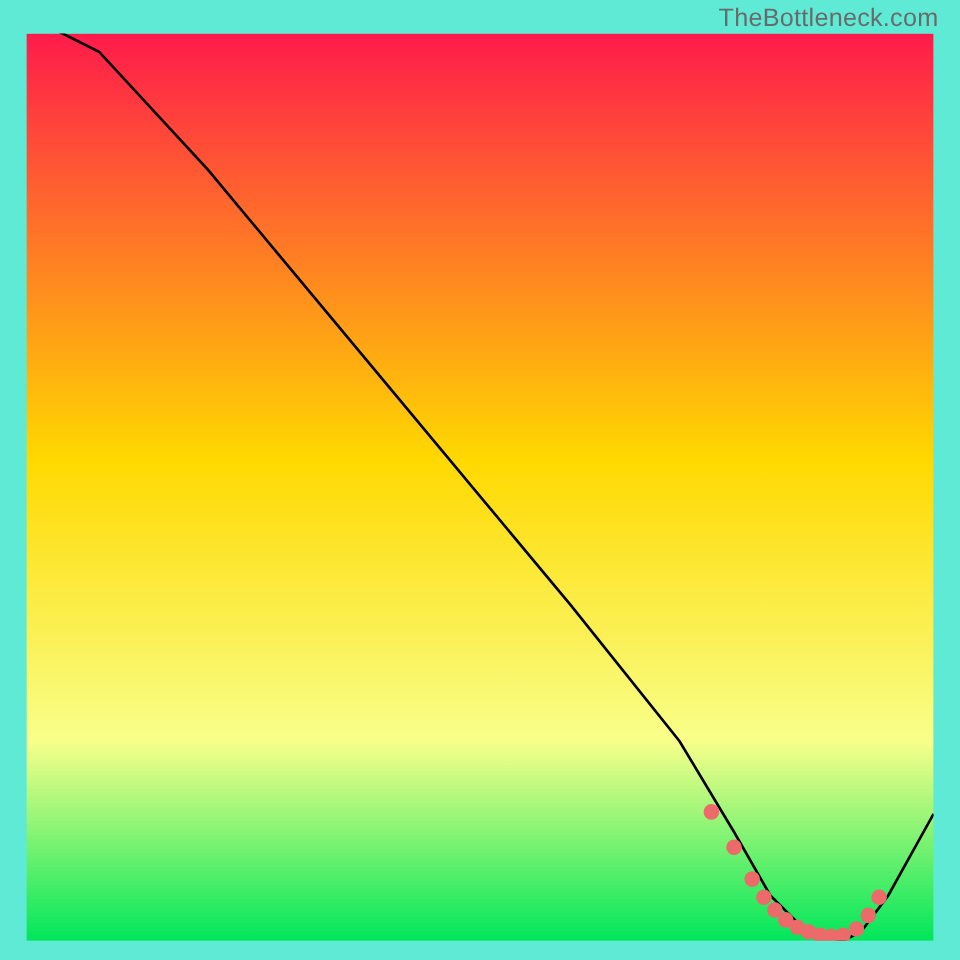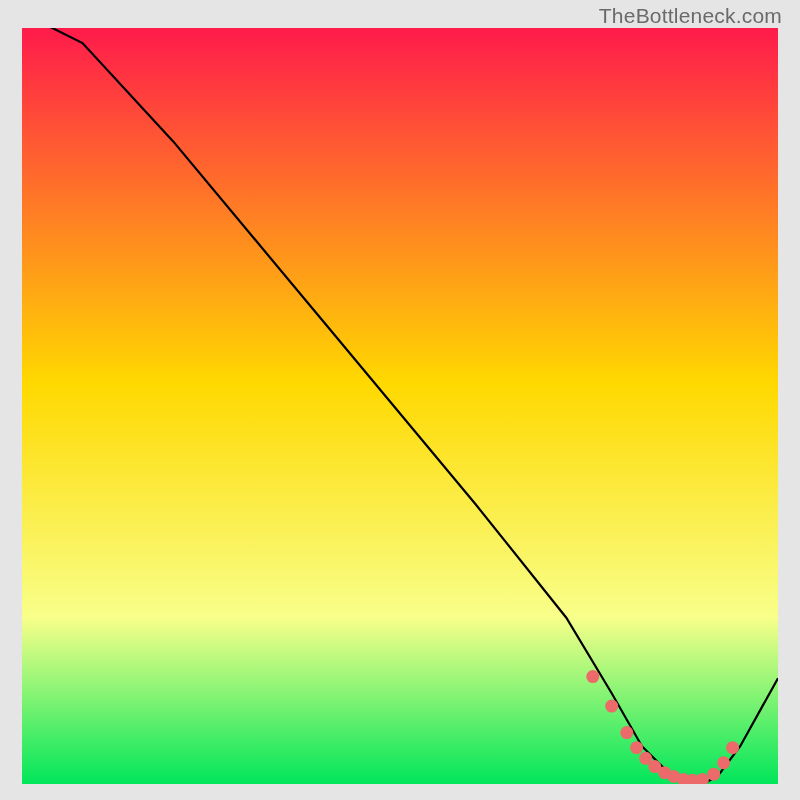--- a/index.html
+++ b/index.html
@@ -8,21 +8,21 @@
     width: 800px;
     height: 800px;
     background: #000;
     overflow: hidden;
     font-family: Arial, Helvetica, sans-serif;
   }
   .stage {
     position: relative;
     width: 800px;
     height: 800px;
-    background: #e5e5e5;
+    background: #5eead4;
   }
   .watermark {
     position: absolute;
     top: 4px;
     right: 18px;
     color: #6a6a6a;
     font-size: 21px;
     font-weight: 500;
     z-index: 10;
     letter-spacing: 0.2px;

